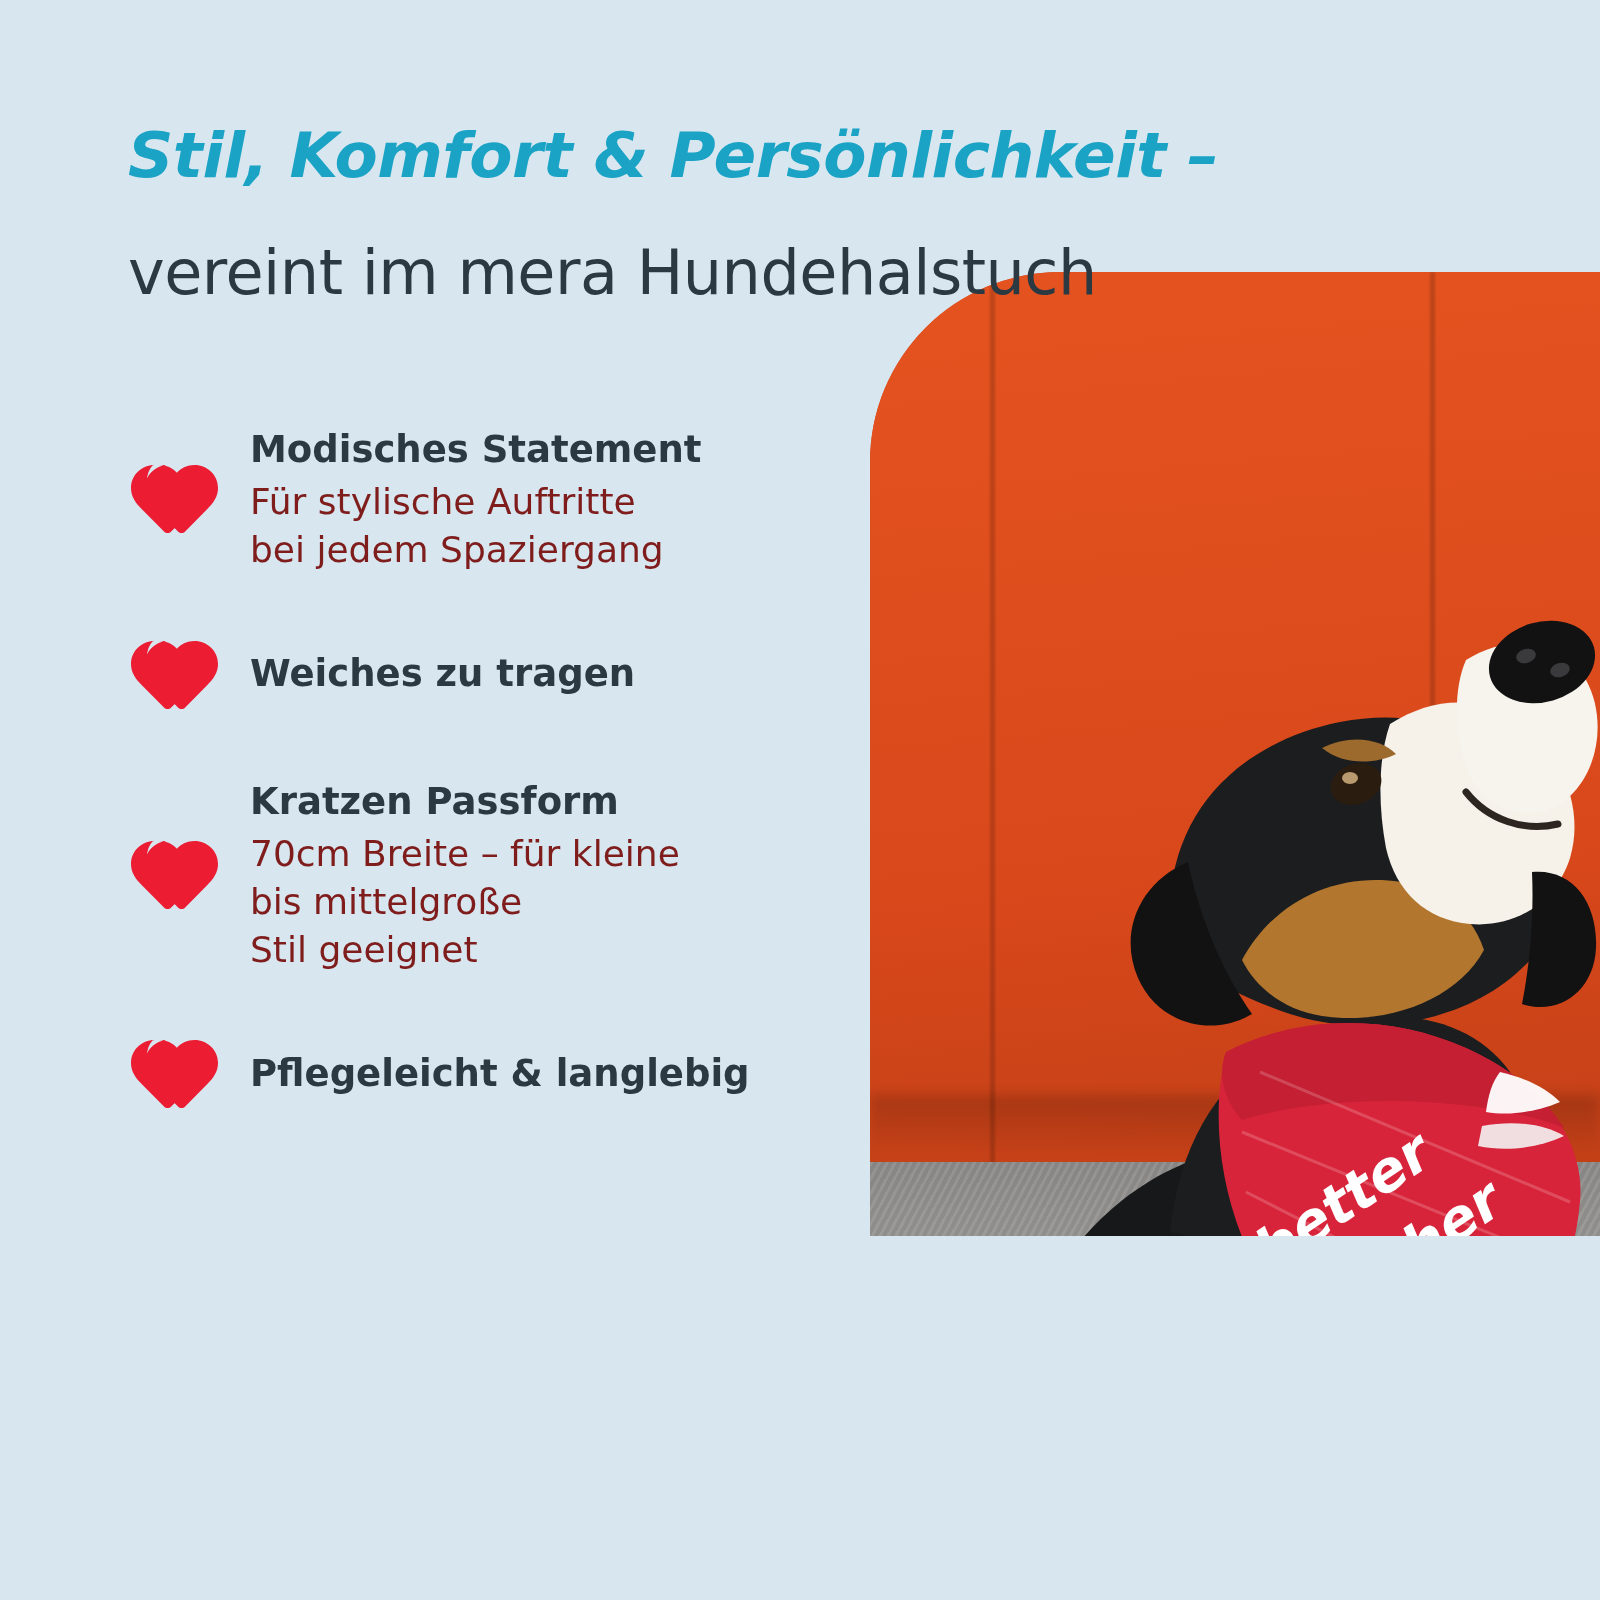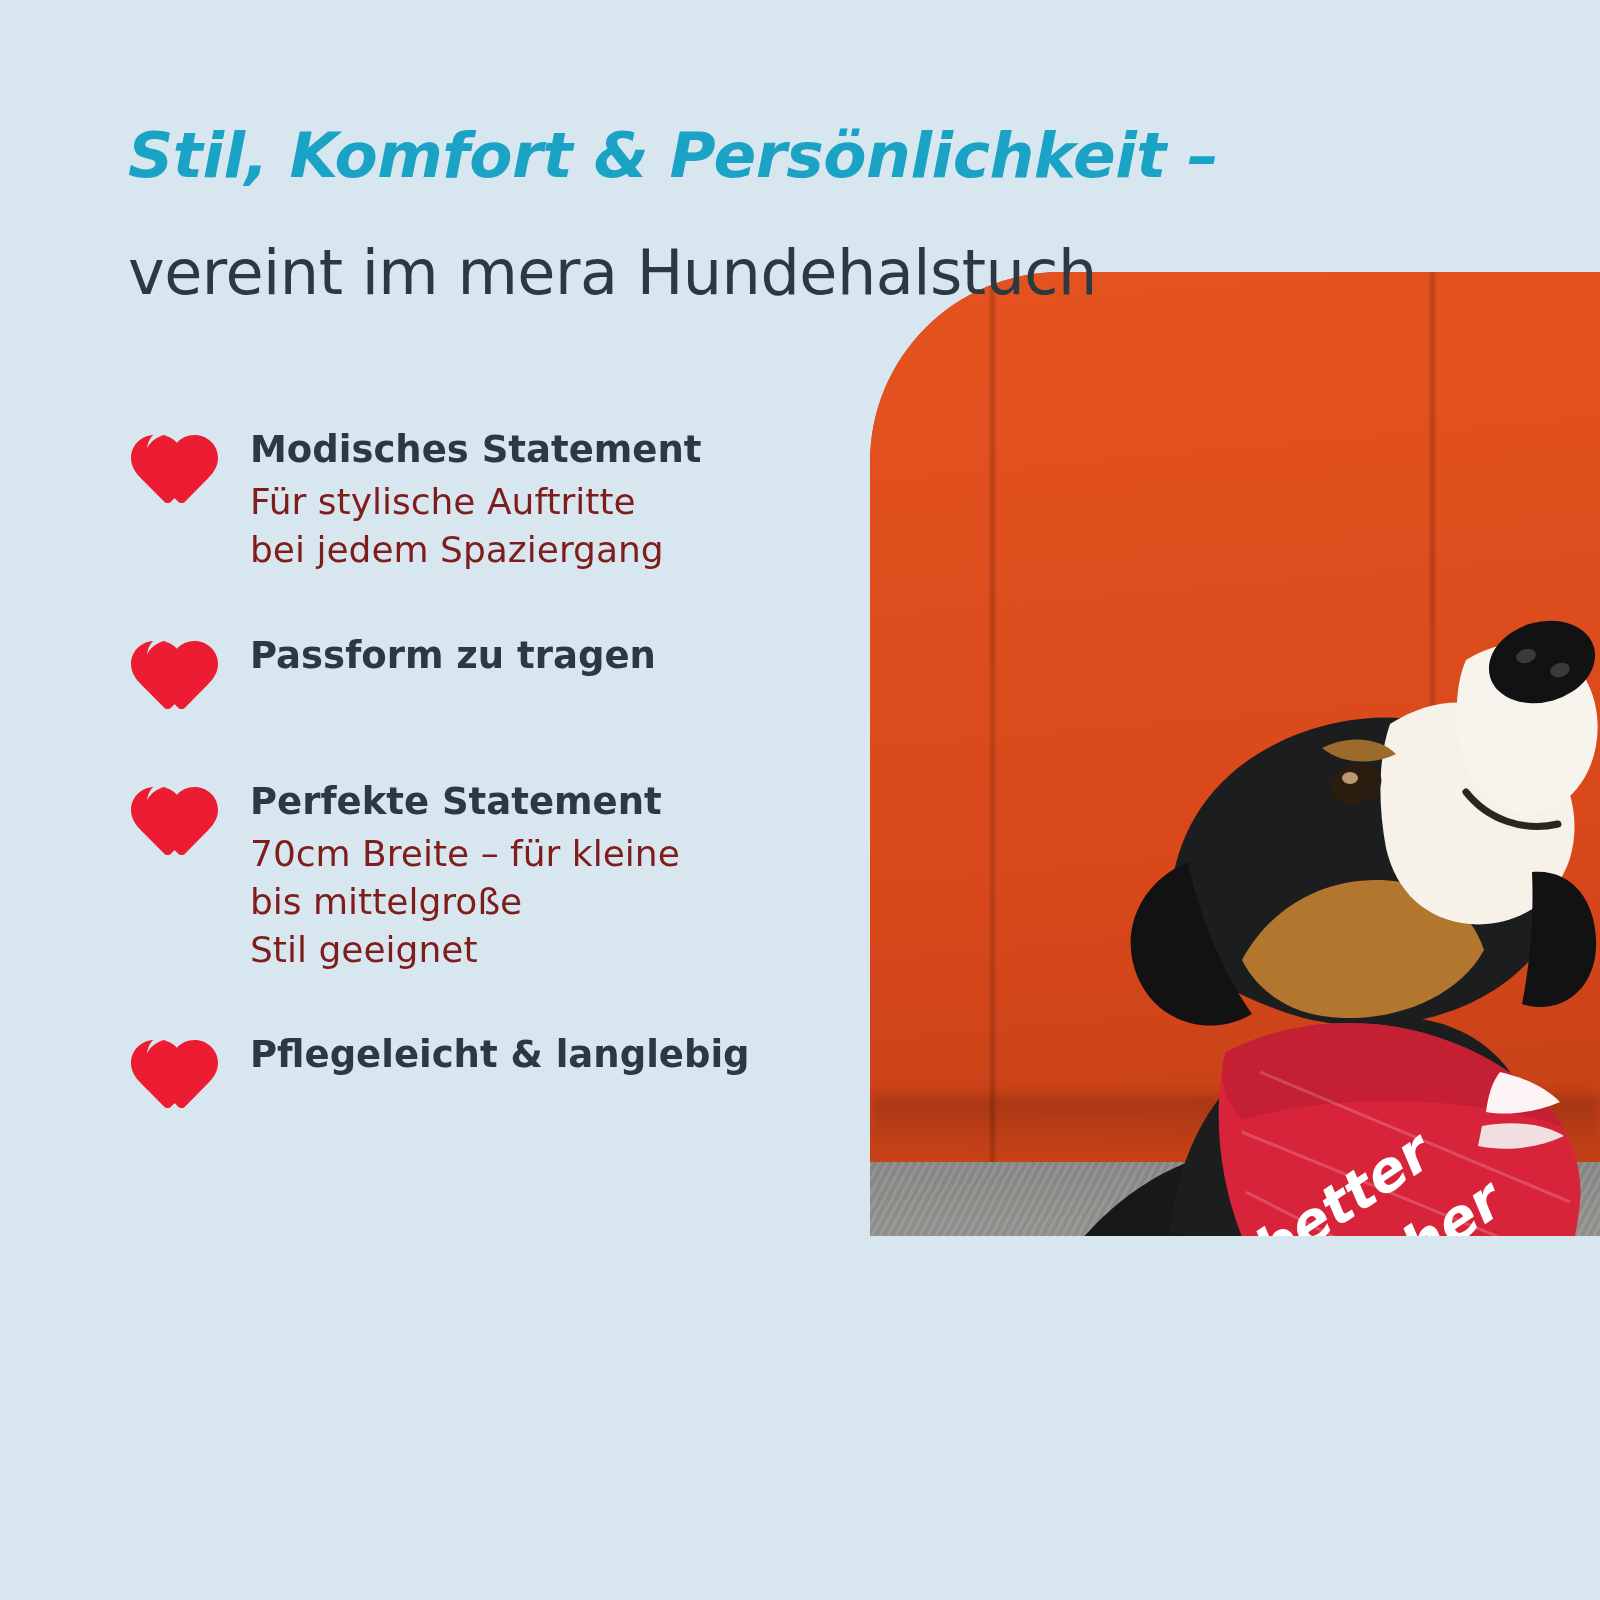--- a/index.html
+++ b/index.html
@@ -57,21 +57,21 @@
   .features {
     position: absolute;
     left: 128px;
     top: 425px;
     width: 700px;
     z-index: 5;
   }
   .feature {
     position: relative;
     display: flex;
-    align-items: flex-start;
+    align-items: center;
     margin-bottom: 56px;
   }
   .feature:last-child { margin-bottom: 4px; }
 
   .heart-icon {
     flex: 0 0 auto;
     width: 96px;
     height: 84px;
     margin-right: 26px;
     margin-top: 6px;
@@ -258,33 +258,33 @@
     </div>
 
     <div class="feature">
       <span class="heart-icon">
         <svg viewBox="0 0 96 84" width="96" height="84" aria-hidden="true">
           <path d="M26.5 4C13.5 4 3 14.2 3 27c0 8.3 4.4 14.8 10.9 21.3L36 70.5c2 2 5.2 2 7.2 0L52 62 30 40.6C23.5 34.2 19 27.6 19 19.3c0-5.6 2-10.8 5.4-14.8A24 24 0 0 0 26.5 4Z" fill="#ec1c33"></path>
           <path d="M56.5 4C43.5 4 33 14.2 33 27c0 8.3 4.4 14.8 10.9 21.3L66 70.5c2 2 5.2 2 7.2 0l21.9-22.2C101.6 41.8 106 35.3 106 27c0-12.8-10.5-23-23.5-23-7.1 0-13.4 3-17.6 7.8C60.7 7 54.4 4 47.3 4Z" fill="#ec1c33" transform="translate(-16 0)"></path>
         </svg>
       </span>
       <div class="feature-text">
-        <div class="feature-title">Passform zu tragen</div>
+        <div class="feature-title">Weiches zu tragen</div>
       </div>
     </div>
 
     <div class="feature">
       <span class="heart-icon">
         <svg viewBox="0 0 96 84" width="96" height="84" aria-hidden="true">
           <path d="M26.5 4C13.5 4 3 14.2 3 27c0 8.3 4.4 14.8 10.9 21.3L36 70.5c2 2 5.2 2 7.2 0L52 62 30 40.6C23.5 34.2 19 27.6 19 19.3c0-5.6 2-10.8 5.4-14.8A24 24 0 0 0 26.5 4Z" fill="#ec1c33"></path>
           <path d="M56.5 4C43.5 4 33 14.2 33 27c0 8.3 4.4 14.8 10.9 21.3L66 70.5c2 2 5.2 2 7.2 0l21.9-22.2C101.6 41.8 106 35.3 106 27c0-12.8-10.5-23-23.5-23-7.1 0-13.4 3-17.6 7.8C60.7 7 54.4 4 47.3 4Z" fill="#ec1c33" transform="translate(-16 0)"></path>
         </svg>
       </span>
       <div class="feature-text">
-        <div class="feature-title">Perfekte Statement</div>
+        <div class="feature-title">Kratzen Passform</div>
         <div class="feature-desc">70cm Breite  – für kleine
 bis mittelgroße
 Stil geeignet</div>
       </div>
     </div>
 
     <div class="feature">
       <span class="heart-icon">
         <svg viewBox="0 0 96 84" width="96" height="84" aria-hidden="true">
           <path d="M26.5 4C13.5 4 3 14.2 3 27c0 8.3 4.4 14.8 10.9 21.3L36 70.5c2 2 5.2 2 7.2 0L52 62 30 40.6C23.5 34.2 19 27.6 19 19.3c0-5.6 2-10.8 5.4-14.8A24 24 0 0 0 26.5 4Z" fill="#ec1c33"></path>

